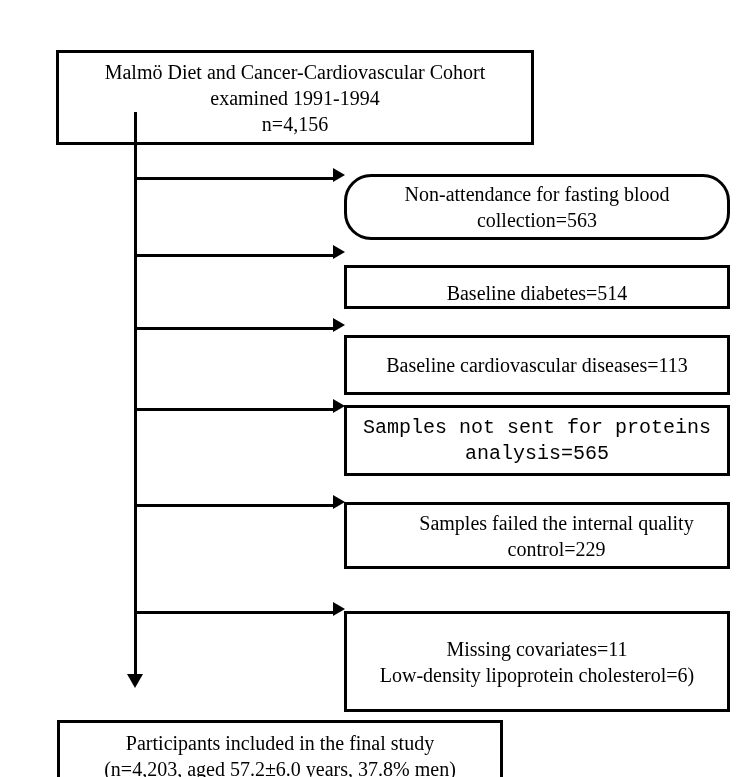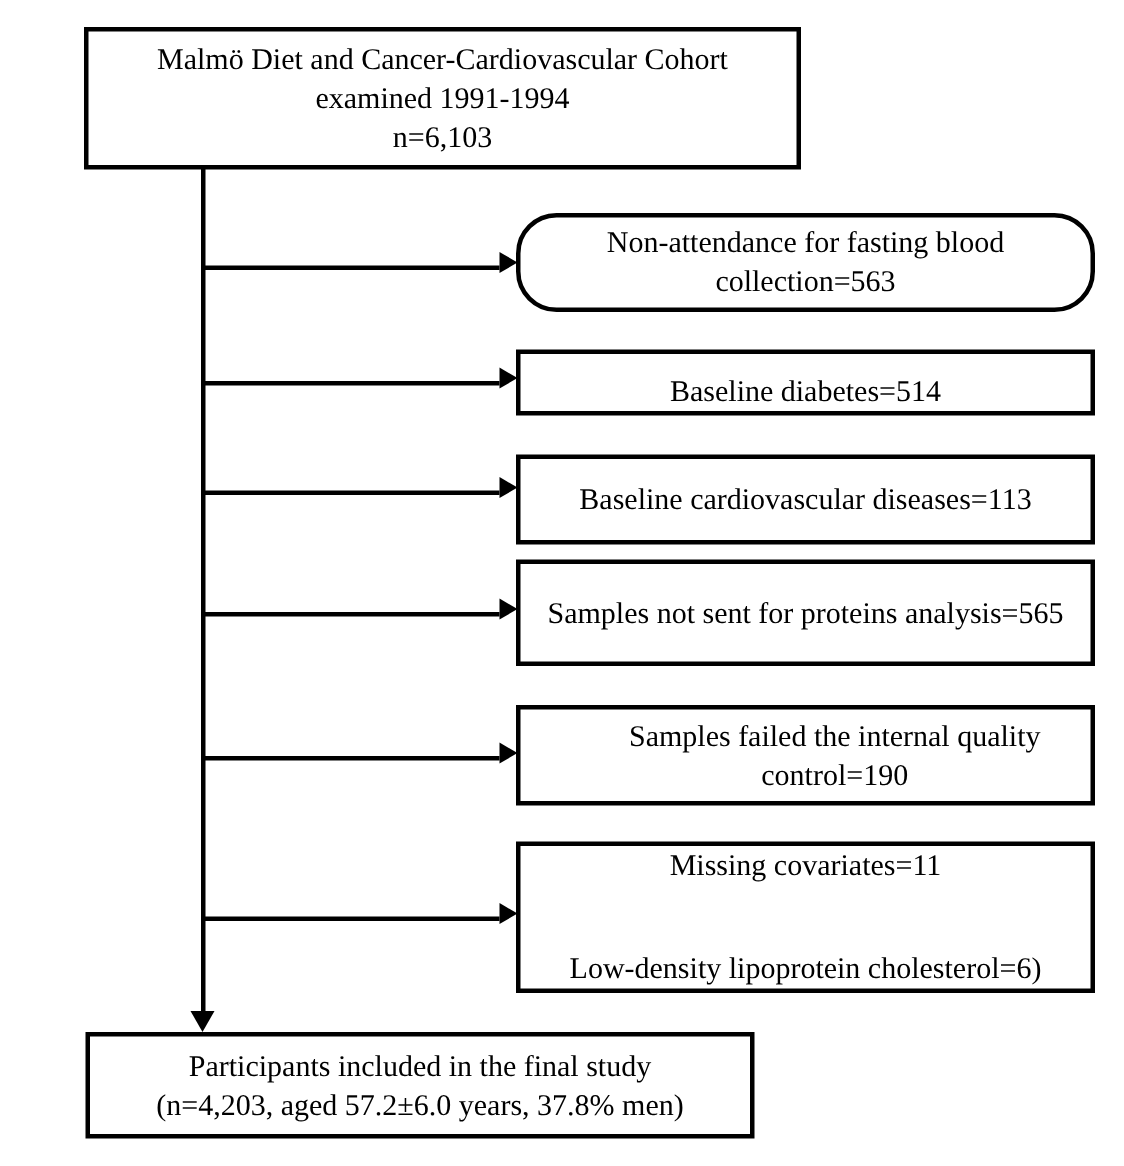--- a/index.html
+++ b/index.html
@@ -17,37 +17,38 @@
     box-sizing: border-box;
     border: 3px solid #000000;
     background: #ffffff;
     display: flex;
     flex-direction: column;
     justify-content: center;
     align-items: center;
     text-align: center;
     font-size: 20px;
     line-height: 26px;
+    margin-top: 32px;
   }
   .box div { width: 100%; }
 
   
   .top-box { left: 56px; top: 18px; width: 478px; height: 95px; }
 
   
   .bottom-box { left: 57px; top: 688px; width: 446px; height: 71px; }
 
   
   .excl { left: 344px; width: 386px; }
   .e1 { top: 142px; height: 66px; border-radius: 27px; }
   .e2 { top: 233px; height: 44px; justify-content: flex-end; }
   .e3 { top: 303px; height: 60px; }
-  .e4 { top: 373px; height: 71px; }
+  .e4 { top: 373px; height: 71px; font-family: Liberation Mono, monospace; }
   .e5 { top: 470px; height: 67px; padding-left: 39px; }
-  .e6 { top: 561px; height: 101px; justify-content: space-between; }
+  .e6 { top: 579px; height: 101px; }
 
   
   .trunk {
     position: absolute;
     left: 134px; top: 112px;
     width: 3px; height: 562px;
     background: #000000;
   }
   .trunk-head {
     position: absolute;
@@ -81,21 +82,21 @@
   .b6 { top: 611px; } .h6 { top: 602px; }
 </style>
 </head>
 <body>
 
 <div class="canvas">
 
   <div class="box top-box">
     <div>Malmö Diet and Cancer-Cardiovascular Cohort</div>
     <div>examined 1991-1994</div>
-    <div>n=6,103</div>
+    <div>n=4,156</div>
   </div>
 
   <div class="trunk"></div>
   <div class="trunk-head"></div>
 
   <div class="branch b1"></div>
   <div class="branch-head h1"></div>
   <div class="branch b2"></div>
   <div class="branch-head h2"></div>
   <div class="branch b3"></div>
@@ -119,21 +120,21 @@
   <div class="box excl e3">
     <div>Baseline cardiovascular diseases=113</div>
   </div>
 
   <div class="box excl e4">
     <div>Samples not sent for proteins analysis=565</div>
   </div>
 
   <div class="box excl e5">
     <div>Samples failed the internal quality</div>
-    <div>control=190</div>
+    <div>control=229</div>
   </div>
 
   <div class="box excl e6">
     <div>Missing covariates=11</div>
     <div>Low-density lipoprotein cholesterol=6)</div>
   </div>
 
   <div class="box bottom-box">
     <div>Participants included in the final study</div>
     <div>(n=4,203, aged 57.2±6.0 years, 37.8% men)</div>

